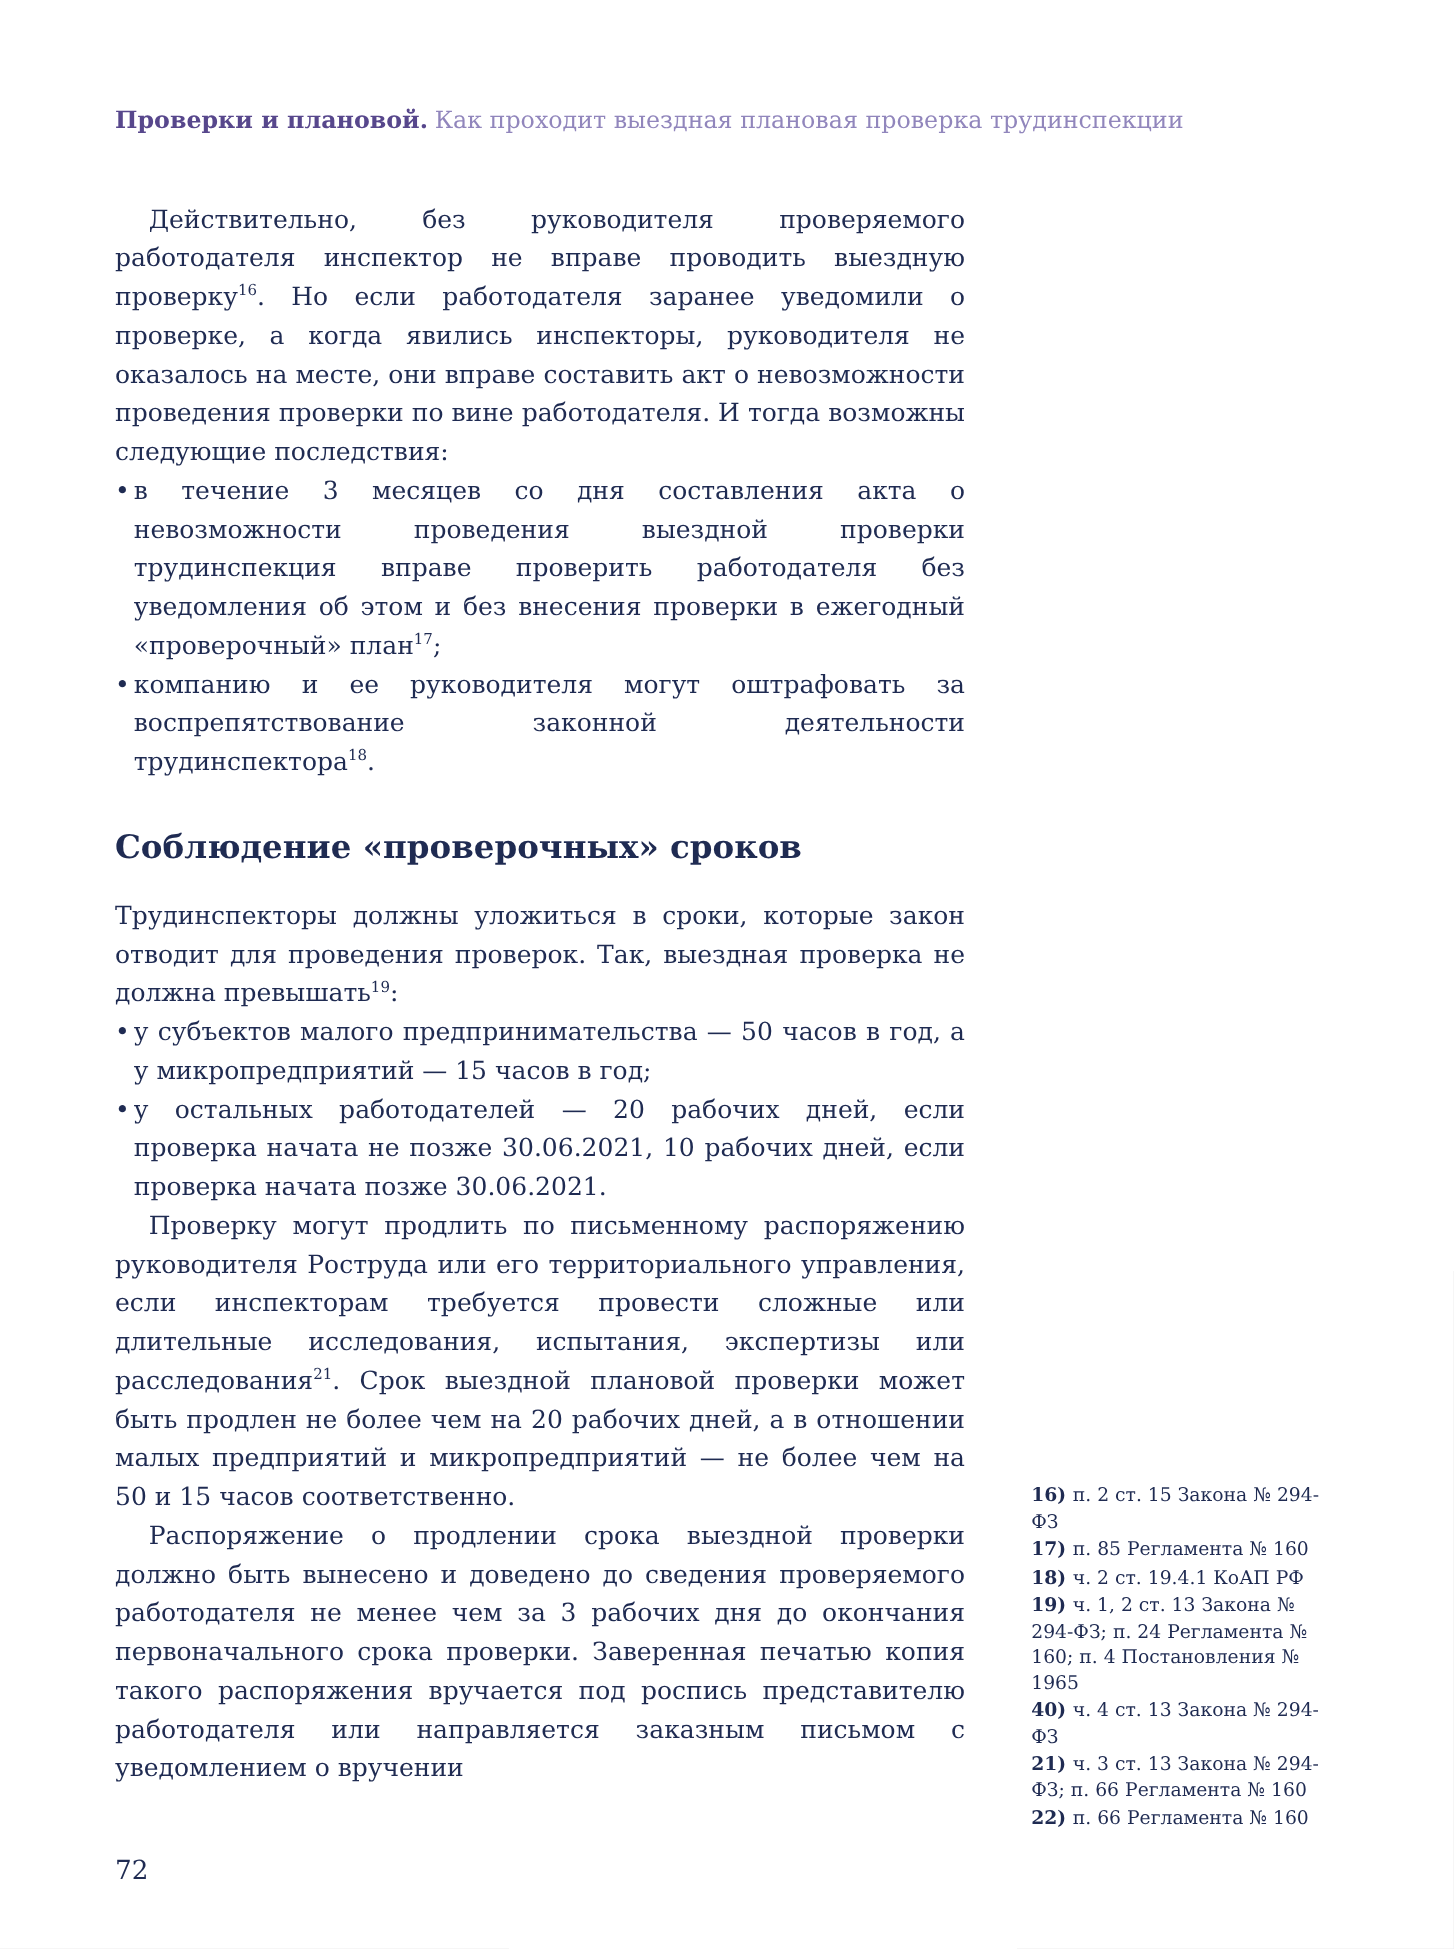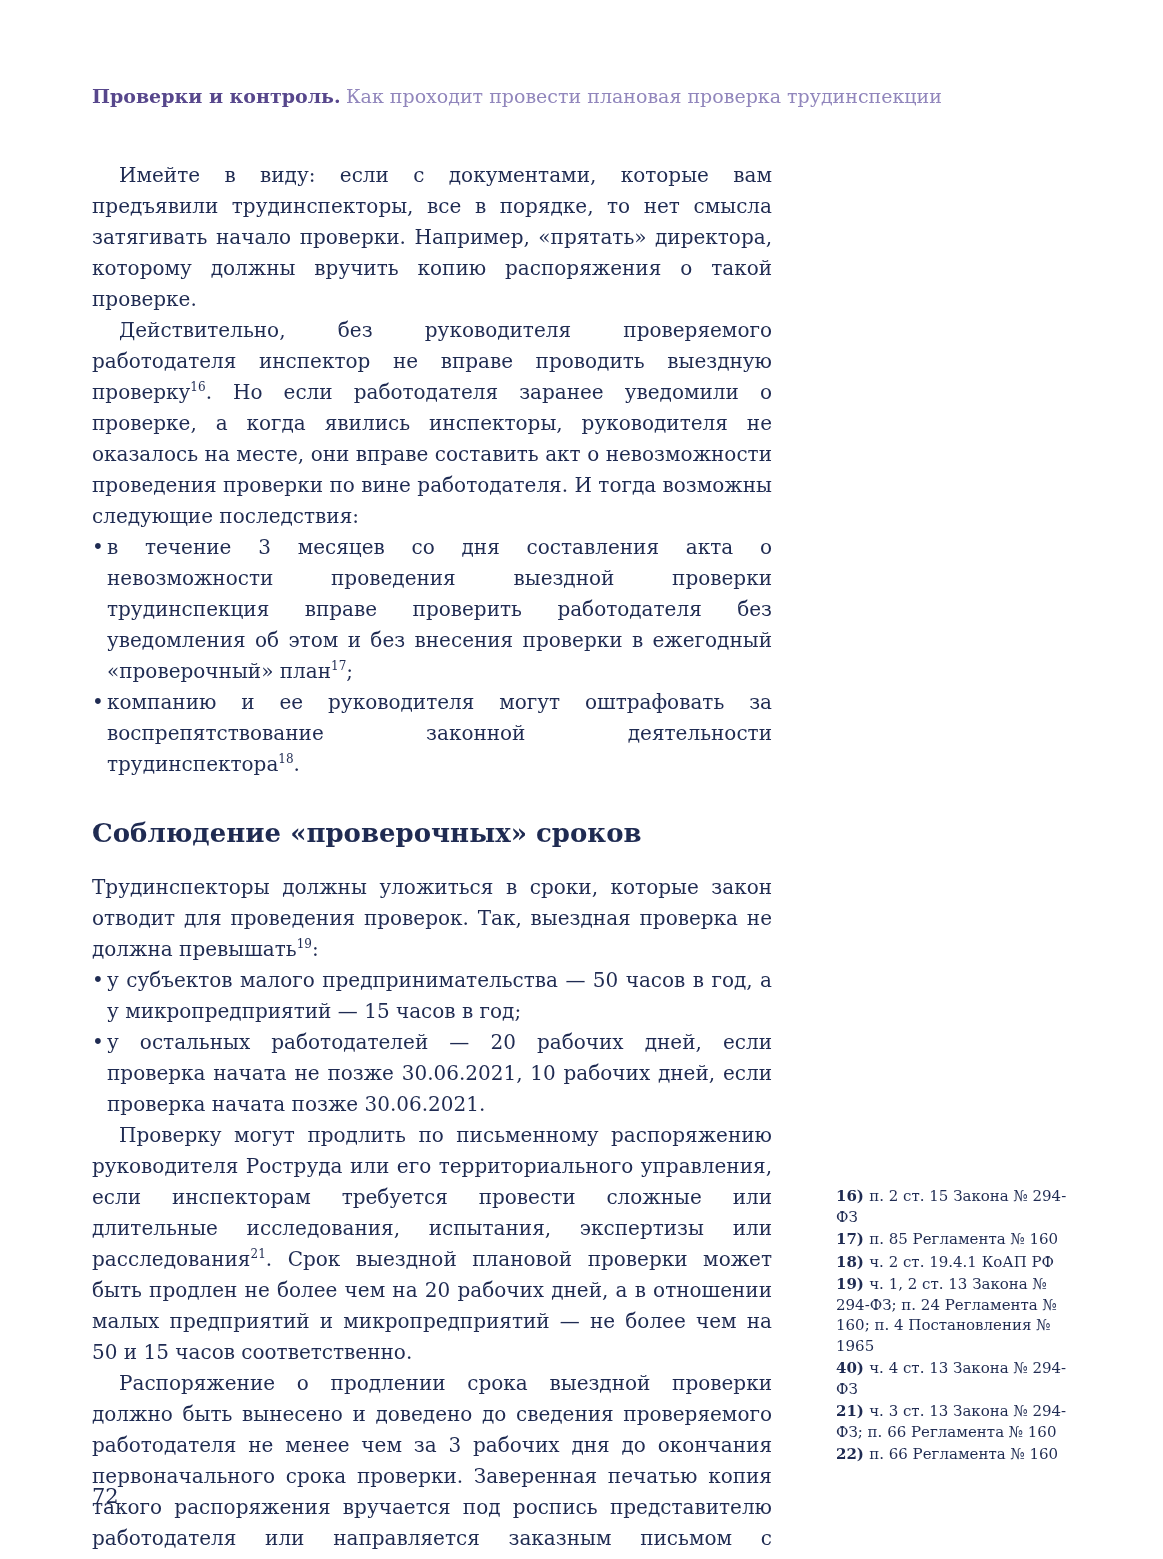--- a/index.html
+++ b/index.html
@@ -50,38 +50,37 @@
     font-weight:bold;
     margin:37px 0 23px 0;
     text-align:left;
     text-indent:0;
   }
   .footnotes{
     position:absolute;left:822px;top:1186px;width:252px;
     font-size:15px;line-height:20.5px;
     text-align:left;
   }
-  .footnote{margin:0 0 2px 14px;}
+  .footnote{margin:0 0 2px 3px;}
   .footnote b{font-weight:bold;}
   .page-number{
     position:absolute;left:92px;top:1484px;
     font-size:21px;
   }
 </style>
 </head>
 <body>
 
 <div class="page">
 
   <div class="page-header">
-    <span class="hdr-bold">Проверки и контроль.</span><span class="hdr-rest">Как проходит провести плановая проверка трудинспекции</span>
+    <span class="hdr-bold">Проверки и плановой.</span><span class="hdr-rest">Как проходит выездная плановая проверка трудинспекции</span>
   </div>
 
   <div class="article-body">
-      <p class="para indent"><span>Имейте в виду: если с документами, которые вам предъявили трудинспекторы, все в порядке, то нет смысла затягивать начало проверки. Например, «прятать» директора, которому должны вручить копию распоряжения о такой проверке.</span></p>
       <p class="para indent"><span>Действительно, без руководителя проверяемого работодателя инспектор не вправе проводить выездную проверку</span><sup>16</sup><span>. Но если работодателя заранее уведомили о проверке, а когда явились инспекторы, руководителя не оказалось на месте, они вправе составить акт о невозможности проведения проверки по вине работодателя. И тогда возможны следующие последствия:</span></p>
       <div class="bullet">
         <span class="bullet-marker">•</span>
         <div class="bullet-text"><span>в течение 3 месяцев со дня составления акта о невозможности проведения выездной проверки трудинспекция вправе проверить работодателя без уведомления об этом и без внесения проверки в ежегодный «проверочный» план</span><sup>17</sup><span>;</span></div>
       </div>
       <div class="bullet">
         <span class="bullet-marker">•</span>
         <div class="bullet-text"><span>компанию и ее руководителя могут оштрафовать за воспрепятствование законной деятельности трудинспектора</span><sup>18</sup><span>.</span></div>
       </div>
       <h2 class="section-heading">Соблюдение «проверочных» сроков</h2>

